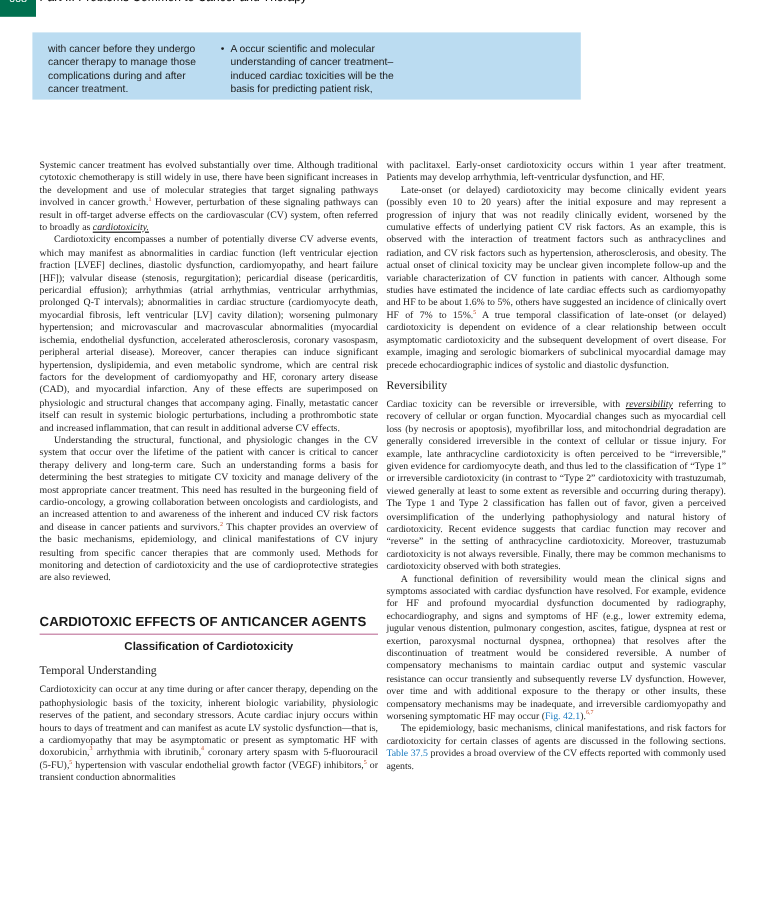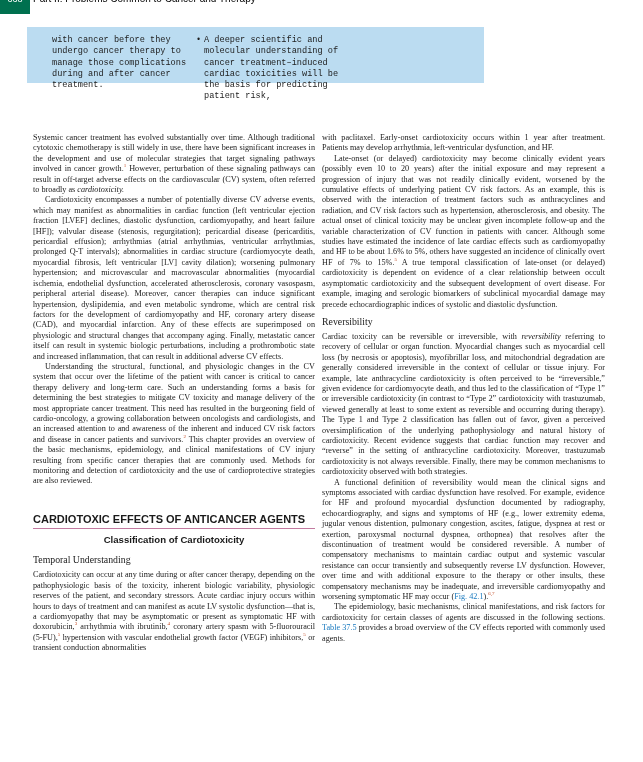--- a/index.html
+++ b/index.html
@@ -1,51 +1,51 @@
 <!DOCTYPE html>
 <html><head>
   <meta charset="utf-8">
   <style>
     html, body { margin: 0; padding: 0; background: #ffffff; }
     body { width: 643px; height: 762px; position: relative; overflow: hidden; }
     .running-head { position: absolute; left: 0; top: -6px; height: 20px; display: flex; align-items: center; }
     .page-num { width: 30px; height: 20px; background: #00704f; color: #ffffff; font-family: "Liberation Sans", sans-serif; font-size: 9px; display: flex; align-items: flex-start; justify-content: center; line-height: 10px; }
     .head-title { margin-left: 3px; font-family: "Liberation Sans", sans-serif; font-size: 10px; color: #000; line-height: 10px; align-self: flex-start; }
     .keypoints { position: absolute; left: 27px; top: 27px; width: 457px; height: 56px; background: #bbdcf1; display: flex; padding: 0; box-sizing: border-box; }
-    .kp-col { position: absolute; top: 8px; font-family: Liberation Mono, monospace; font-size: 8.6px; line-height: 11.3px; color: #1d1d1d; margin-left: 12px; }
+    .kp-col { position: absolute; top: 8px; font-family: Liberation Sans, sans-serif; font-size: 8.6px; line-height: 11.3px; color: #1d1d1d; }
     .kp-col.c1 { left: 13px; width: 140px; }
     .kp-col.c2 { left: 165px; width: 148px; }
     .kp-col.c3 { left: 318px; width: 140px; }
     .kp-bullet { position: absolute; left: -8px; top: 0; }
     .col { position: absolute; top: 133px; width: 282px; font-family: "Liberation Serif", serif; font-size: 8.2px; line-height: 10.4px; color: #1a1a1a; text-align: justify; }
     .col.left { left: 33px; }
     .col.right { left: 322px; width: 283px; }
     .col p { margin: 0; }
     .col p.indent { text-indent: 12px; }
     sup { font-size: 5px; vertical-align: super; line-height: 0; color: #c24a24; }
     .ref { color: #1a7abf; }
-    em { font-style: italic; }
+    em { font-style: italic; text-decoration: underline; }
     .h1 { font-family: "Liberation Sans", sans-serif; font-weight: bold; font-size: 11px; line-height: 12.5px; color: #1a1a1a; margin-top: 26px; padding-bottom: 3px; border-bottom: 1.6px solid #c27aa0; text-align: left; }
     .h2 { font-family: "Liberation Sans", sans-serif; font-weight: bold; font-size: 9.6px; line-height: 12px; color: #1a1a1a; margin-top: 5px; text-align: center; }
     .h3 { font-family: "Liberation Serif", serif; font-size: 9.8px; line-height: 12px; color: #1a1a1a; margin-top: 8px; margin-bottom: 4px; text-align: left; }
     .h3.r { margin-top: 6px; margin-bottom: 4px; }
   </style>
 </head>
 <body>
 
 <div class="running-head">
   <div class="page-num">668</div>
   <div class="head-title">Part II: Problems Common to Cancer and Therapy</div>
 </div>
 
 <div class="keypoints">
   <div class="kp-col c1">with cancer before they undergo cancer therapy to manage those complications during and after cancer treatment.</div>
   <div class="kp-col c2">
     <span class="kp-bullet">•</span>
-    <span>A deeper scientific and molecular understanding of cancer treatment–induced cardiac toxicities will be the basis for predicting patient risk,</span>
+    <span>A occur scientific and molecular understanding of cancer treatment–induced cardiac toxicities will be the basis for predicting patient risk,</span>
   </div>
 </div>
 
 <div class="col left">
   <p><span>Systemic cancer treatment has evolved substantially over time. Although traditional cytotoxic chemotherapy is still widely in use, there have been significant increases in the development and use of molecular strategies that target signaling pathways involved in cancer growth.</span><sup>1</sup><span> However, perturbation of these signaling pathways can result in off-target adverse effects on the cardiovascular (CV) system, often referred to broadly as </span><em>cardiotoxicity.</em></p>
   <p class="indent">Cardiotoxicity encompasses a number of potentially diverse CV adverse events, which may manifest as abnormalities in cardiac function (left ventricular ejection fraction [LVEF] declines, diastolic dysfunction, cardiomyopathy, and heart failure [HF]); valvular disease (stenosis, regurgitation); pericardial disease (pericarditis, pericardial effusion); arrhythmias (atrial arrhythmias, ventricular arrhythmias, prolonged Q-T intervals); abnormalities in cardiac structure (cardiomyocyte death, myocardial fibrosis, left ventricular [LV] cavity dilation); worsening pulmonary hypertension; and microvascular and macrovascular abnormalities (myocardial ischemia, endothelial dysfunction, accelerated atherosclerosis, coronary vasospasm, peripheral arterial disease). Moreover, cancer therapies can induce significant hypertension, dyslipidemia, and even metabolic syndrome, which are central risk factors for the development of cardiomyopathy and HF, coronary artery disease (CAD), and myocardial infarction. Any of these effects are superimposed on physiologic and structural changes that accompany aging. Finally, metastatic cancer itself can result in systemic biologic perturbations, including a prothrombotic state and increased inflammation, that can result in additional adverse CV effects.</p>
   <p class="indent"><span>Understanding the structural, functional, and physiologic changes in the CV system that occur over the lifetime of the patient with cancer is critical to cancer therapy delivery and long-term care. Such an understanding forms a basis for determining the best strategies to mitigate CV toxicity and manage delivery of the most appropriate cancer treatment. This need has resulted in the burgeoning field of cardio-oncology, a growing collaboration between oncologists and cardiologists, and an increased attention to and awareness of the inherent and induced CV risk factors and disease in cancer patients and survivors.</span><sup>2</sup><span> This chapter provides an overview of the basic mechanisms, epidemiology, and clinical manifestations of CV injury resulting from specific cancer therapies that are commonly used. Methods for monitoring and detection of cardiotoxicity and the use of cardioprotective strategies are also reviewed.</span></p>
   <div class="h1">CARDIOTOXIC EFFECTS OF ANTICANCER AGENTS</div>
   <div class="h2">Classification of Cardiotoxicity</div>
   <div class="h3">Temporal Understanding</div>

